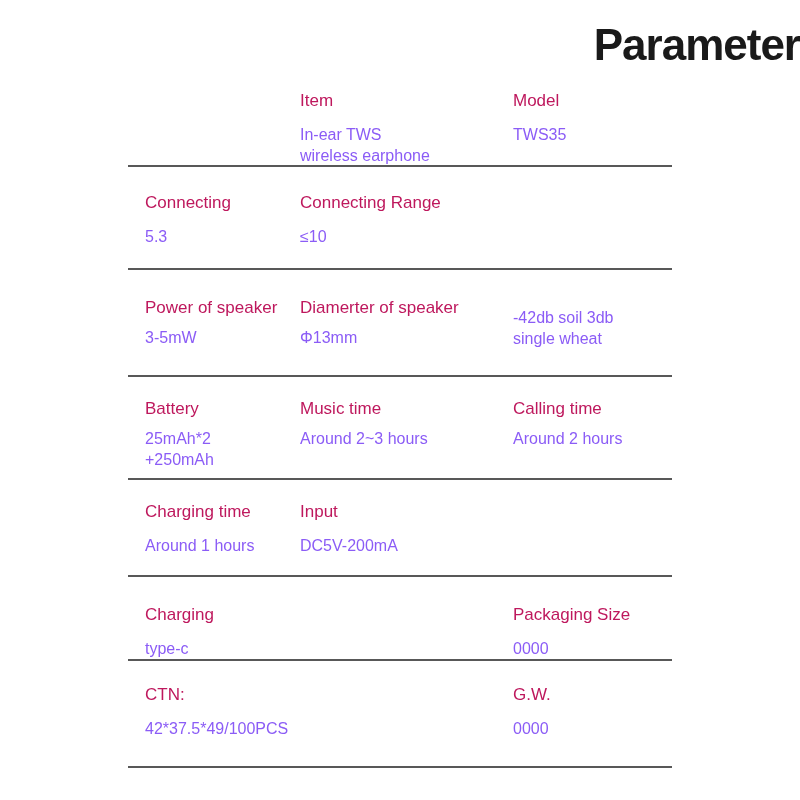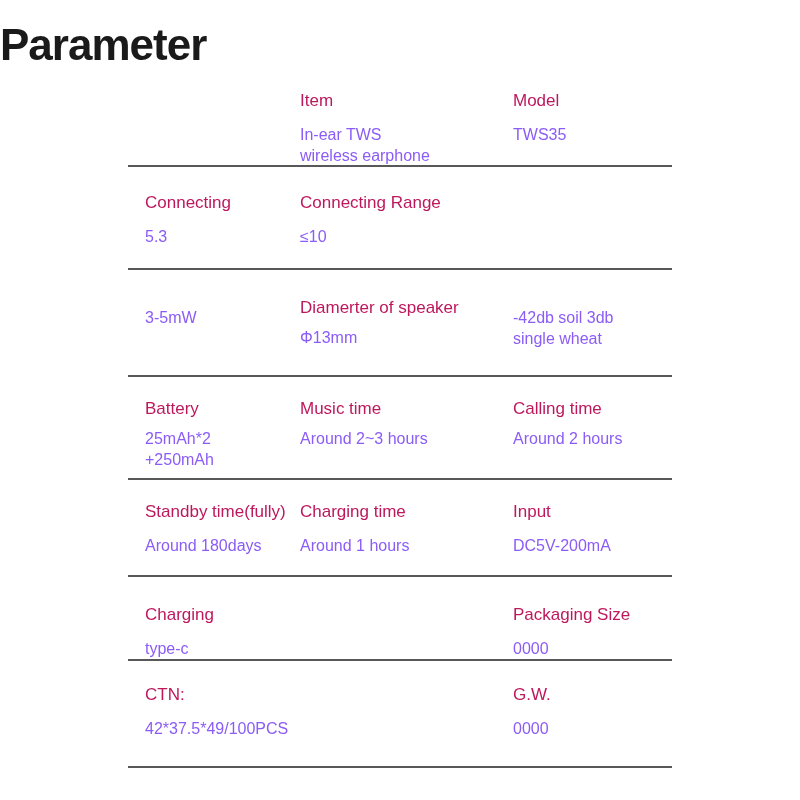--- a/index.html
+++ b/index.html
@@ -14,21 +14,21 @@
     height: 800px;
     background: #ffffff;
     overflow: hidden;
   }
   .title {
     position: absolute;
     top: 20px;
     left: 0;
     width: 100%;
     margin: 0;
-    text-align: left;
+    text-align: right;
     font-size: 44px;
     font-weight: 700;
     letter-spacing: -1px;
     color: #1a1a1a;
   }
   .spec-table {
     position: absolute;
     left: 128px;
     top: 86px;
     width: 544px;
@@ -95,20 +95,21 @@
         <div class="value">5.3</div>
       </div>
       <div class="cell">
         <div class="label">Connecting Range</div>
         <div class="value">≤10</div>
       </div>
     </div>
 
     <div class="row r3">
       <div class="cell">
+        <div class="label">Power of speaker</div>
         <div class="value">3-5mW</div>
       </div>
       <div class="cell">
         <div class="label">Diamerter of speaker</div>
         <div class="value">Φ13mm</div>
       </div>
       <div class="cell">
         <div class="value">-42db soil 3db
 single wheat</div>
       </div>
@@ -124,24 +125,20 @@
         <div class="label">Music time</div>
         <div class="value">Around 2~3 hours</div>
       </div>
       <div class="cell">
         <div class="label">Calling time</div>
         <div class="value">Around 2 hours</div>
       </div>
     </div>
 
     <div class="row r5">
-      <div class="cell">
-        <div class="label">Standby time(fully)</div>
-        <div class="value">Around 180days</div>
-      </div>
       <div class="cell">
         <div class="label">Charging time</div>
         <div class="value">Around 1 hours</div>
       </div>
       <div class="cell">
         <div class="label">Input</div>
         <div class="value">DC5V-200mA</div>
       </div>
     </div>
 

